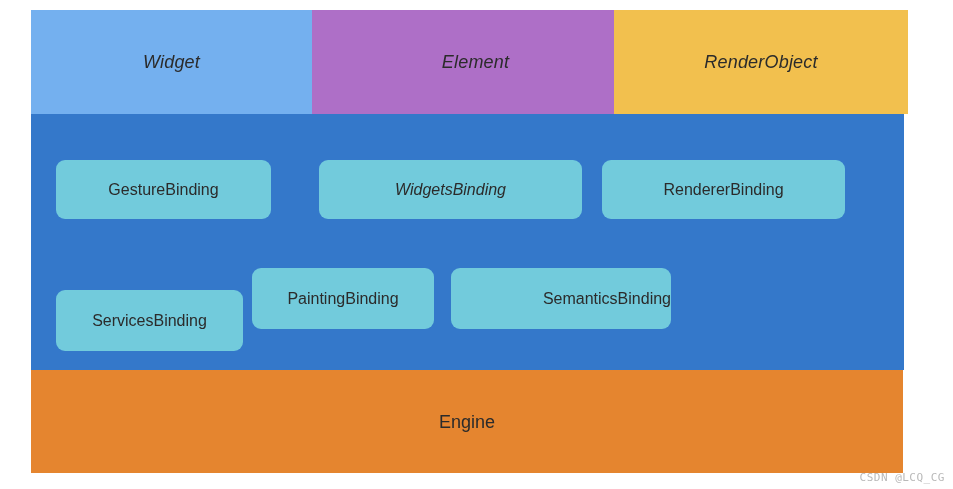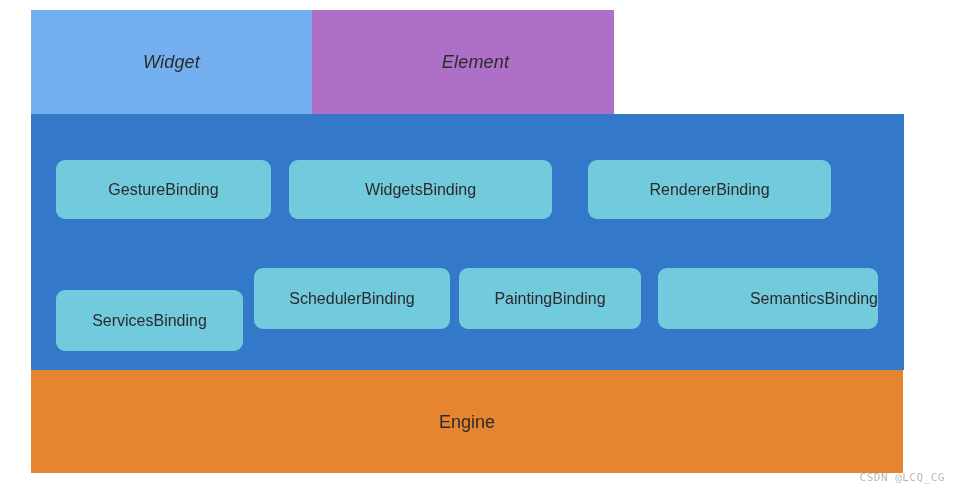--- a/index.html
+++ b/index.html
@@ -91,22 +91,22 @@
   }
   .binding-box .binding-label {
     font-size: 16px;
     color: #2b2b2b;
     line-height: 1;
     white-space: nowrap;
   }
 
   
   .bb-gesture   { width: 215px; }
-  .bb-widgets   { width: 263px; margin-left: 18px; }
-  .bb-renderer  { width: 243px; margin-left: 36px; }
+  .bb-widgets   { width: 263px; margin-left: 48px; font-style: italic; }
+  .bb-renderer  { width: 243px; margin-left: 20px; }
 
   
   .bb-services  { width: 187px; margin-top: 44px; }
   .bb-scheduler { width: 196px; margin-left: 11px; }
   .bb-painting  { width: 182px; margin-left: 9px; }
   .bb-semantics { width: 220px; margin-left: 17px; justify-content: flex-end; }
 
   
   .engine-bar {
     position: absolute;
@@ -144,43 +144,43 @@
 
 <div id="diagram-root">
 
   <div class="top-row">
     <div class="top-cell cell-widget">
       <span class="cell-label">Widget</span>
     </div>
     <div class="top-cell cell-element">
       <span class="cell-label">Element</span>
     </div>
+    <div class="top-cell cell-renderobject">
+      <span class="cell-label">RenderObject</span>
+    </div>
   </div>
 
   <div class="framework-panel">
 
     <div class="binding-row binding-row-1">
       <div class="binding-box bb-gesture">
         <span class="binding-label">GestureBinding</span>
       </div>
       <div class="binding-box bb-widgets">
         <span class="binding-label">WidgetsBinding</span>
       </div>
       <div class="binding-box bb-renderer">
         <span class="binding-label">RendererBinding</span>
       </div>
     </div>
 
     <div class="binding-row binding-row-2">
       <div class="binding-box bb-services">
         <span class="binding-label">ServicesBinding</span>
       </div>
-      <div class="binding-box bb-scheduler">
-        <span class="binding-label">SchedulerBinding</span>
-      </div>
       <div class="binding-box bb-painting">
         <span class="binding-label">PaintingBinding</span>
       </div>
       <div class="binding-box bb-semantics">
         <span class="binding-label">SemanticsBinding</span>
       </div>
     </div>
 
   </div>
 

